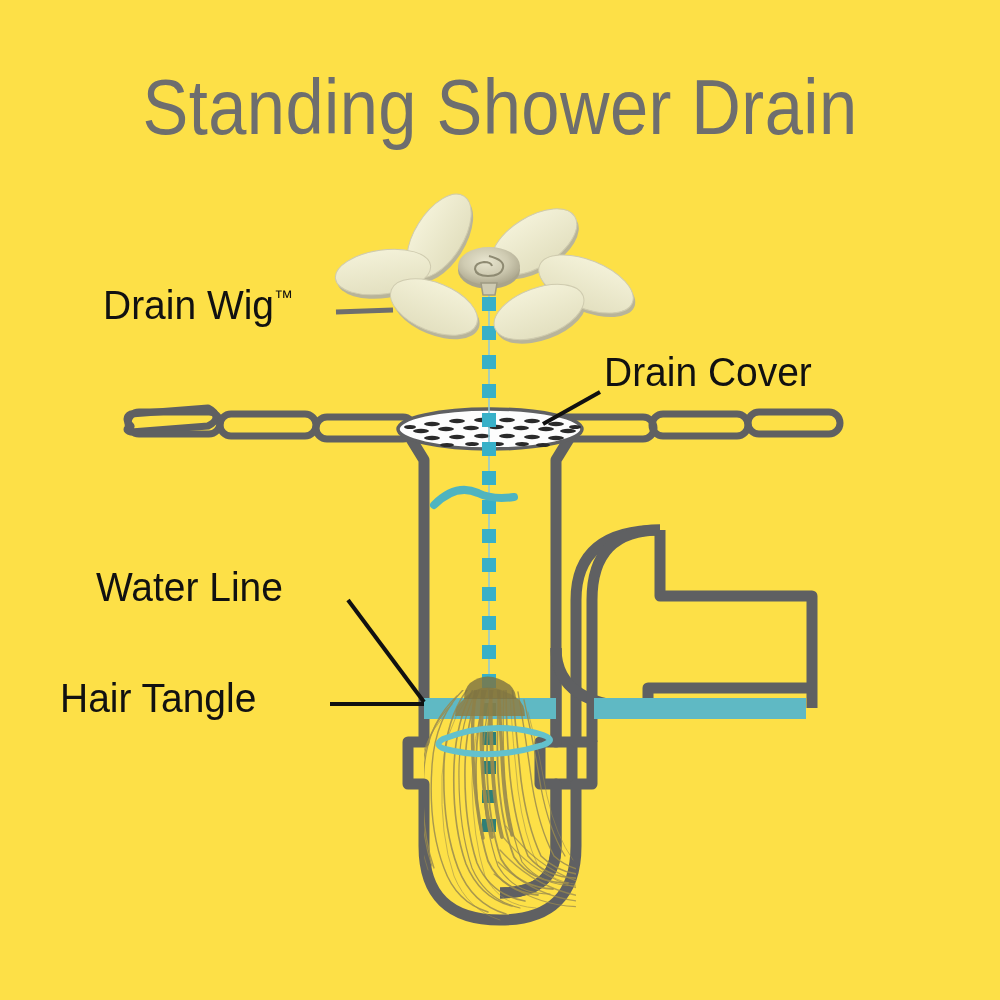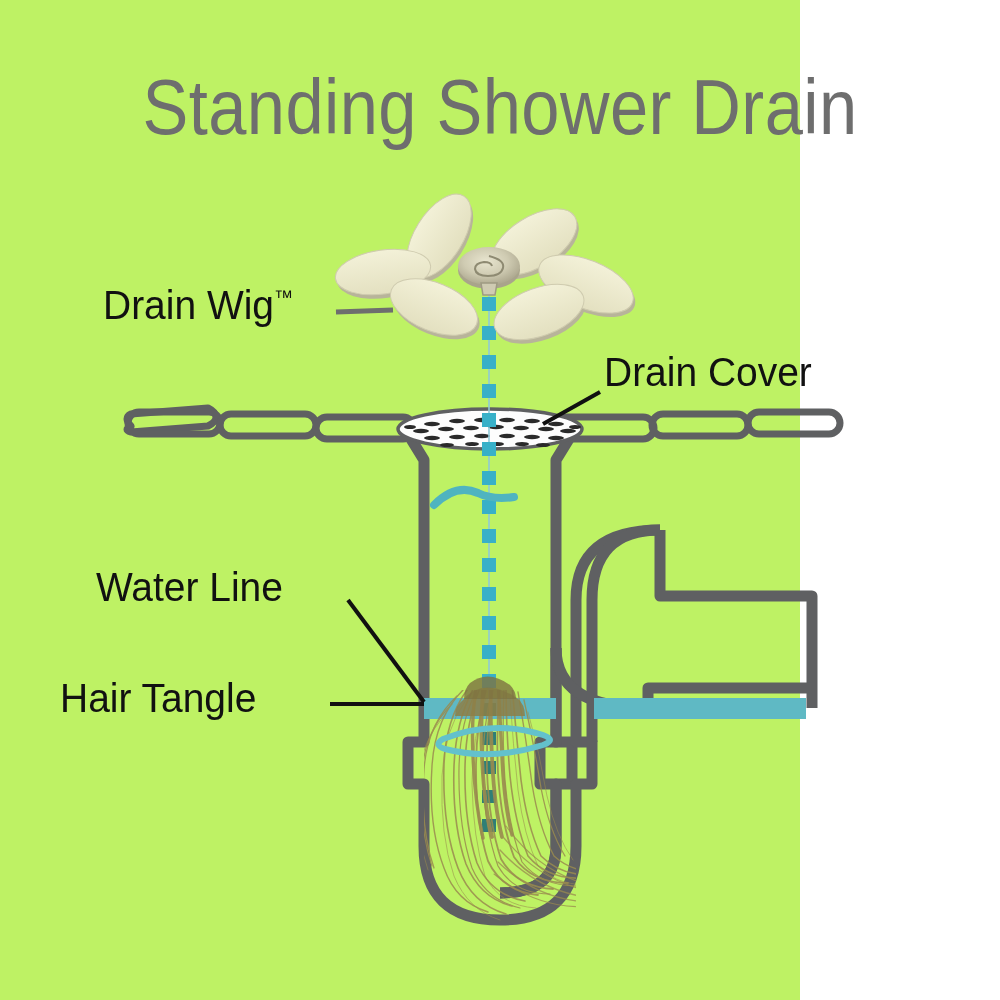--- a/index.html
+++ b/index.html
@@ -1,18 +1,18 @@
 <!DOCTYPE html>
 <html><head>
 <meta charset="utf-8">
 <style>
   html,body{margin:0;padding:0;background:#ffffff;}
   body{width:1000px;height:1000px;overflow:hidden;
        font-family:"Liberation Sans",sans-serif;}
-  #stage{position:relative;width:800px;height:1000px;background:#bef264;}
+  #stage{position:relative;width:1000px;height:1000px;background:#fde047;}
   #title{
     position:absolute; left:0; top:64px; width:1000px; text-align:center;
     color:#6e6e6e; font-size:78px; line-height:86px; letter-spacing:0.5px;
     font-family:"Liberation Sans",sans-serif;
     transform:scaleX(0.88); transform-origin:50% 50%;
     white-space:nowrap; font-weight:400;
   }
   .lbl{
     position:absolute; color:#111; font-size:41px; line-height:46px;
     white-space:nowrap; font-family:"Liberation Sans",sans-serif;

